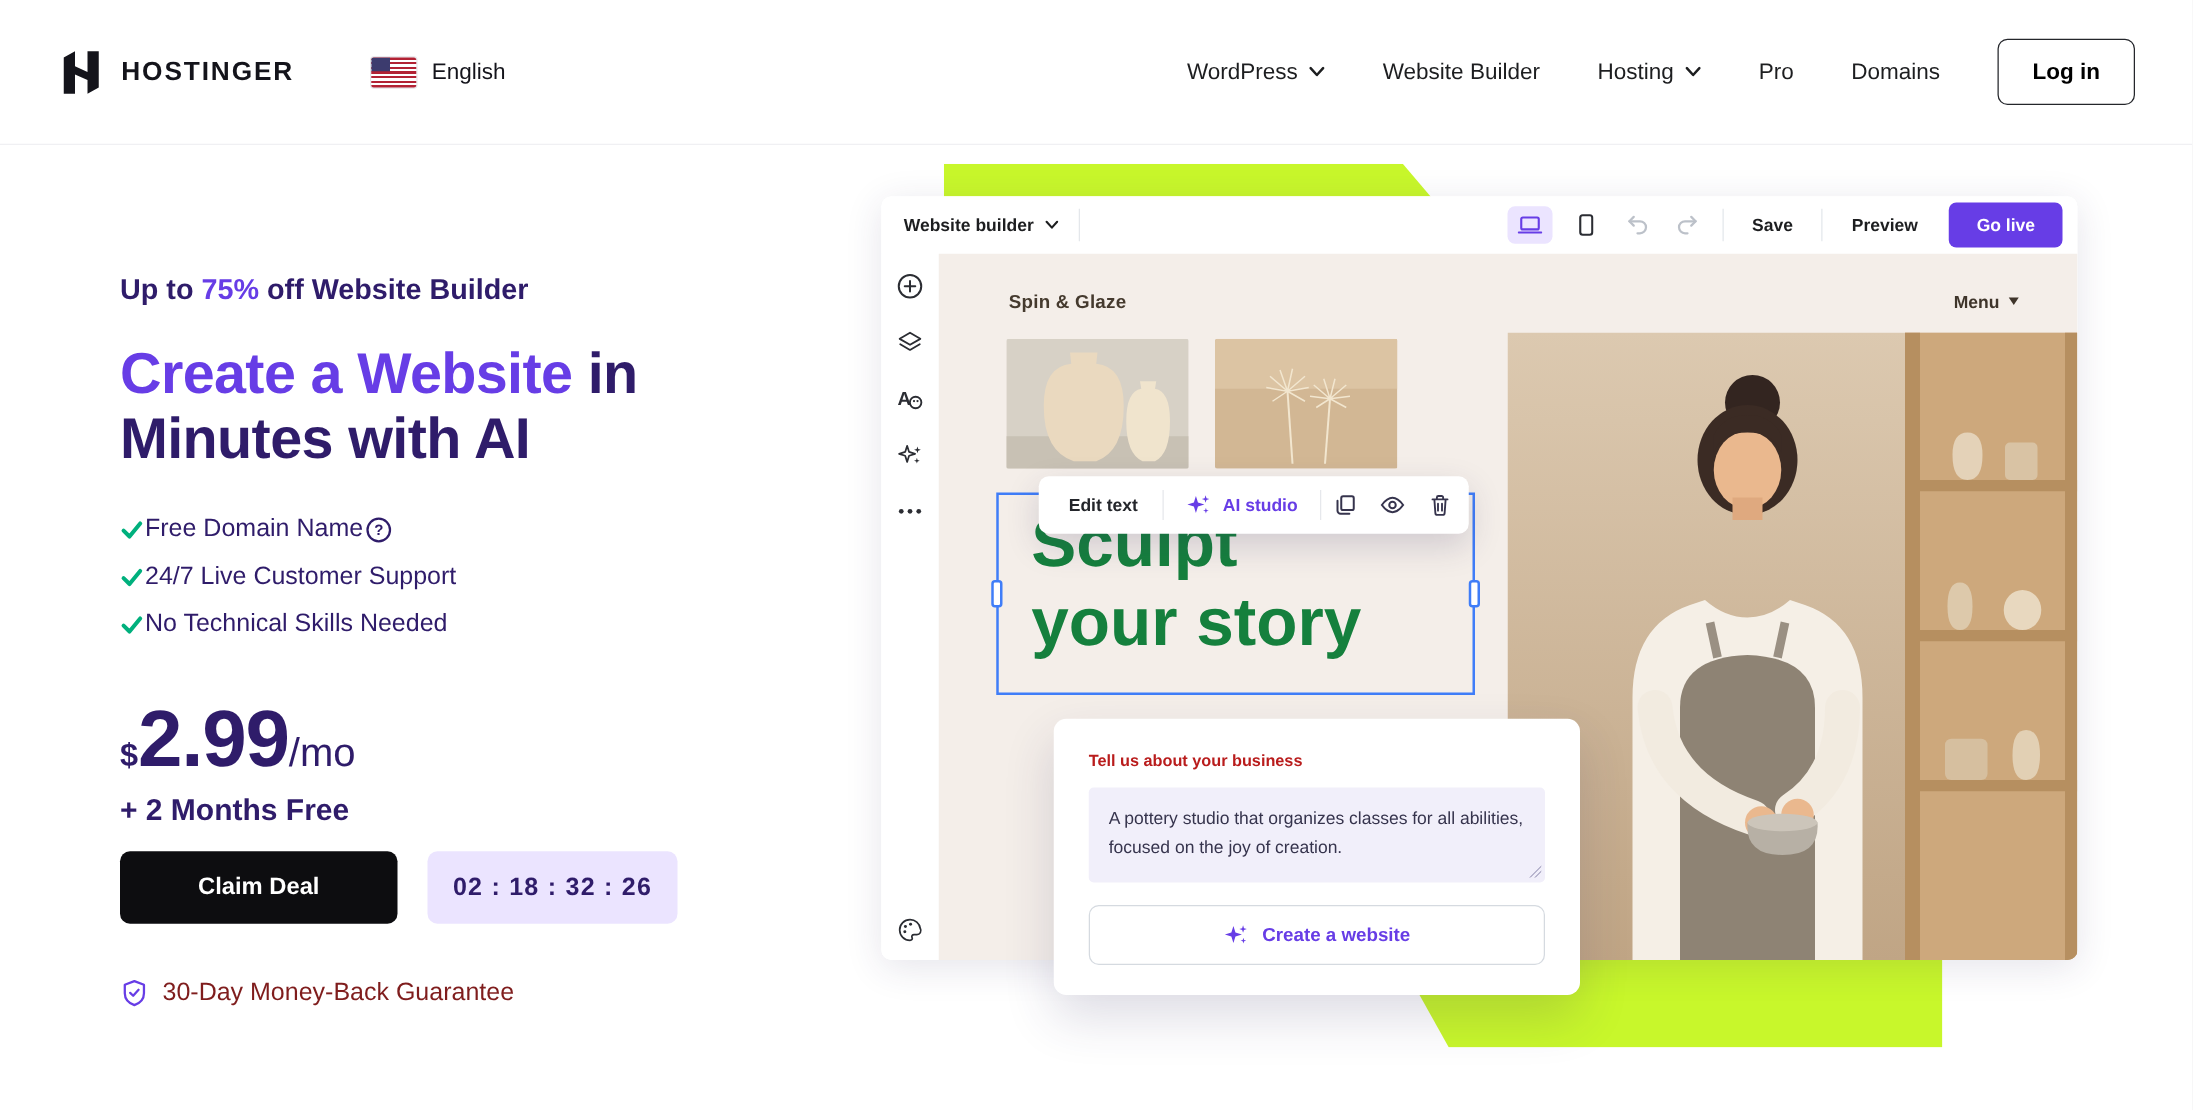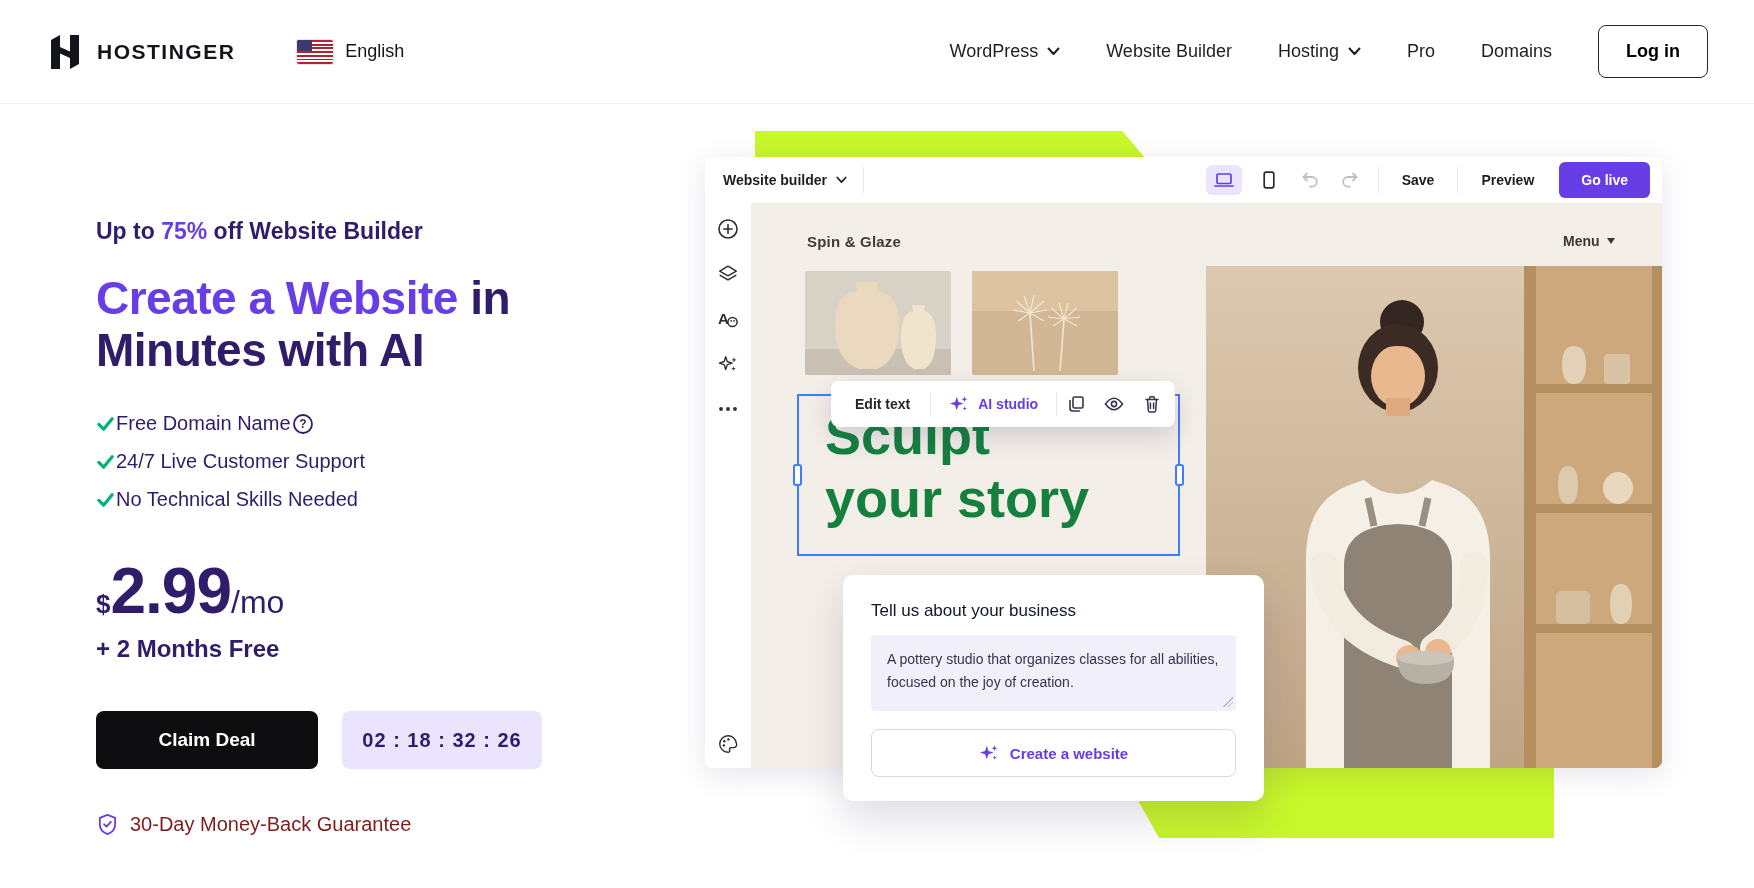--- a/index.html
+++ b/index.html
@@ -4,21 +4,21 @@
 <style>
   * { margin:0; padding:0; box-sizing:border-box; }
   body { background:#e9e9ec; }
   .page {
     position:relative; width:1754px; height:888px; background:#ffffff;
     font-family:"Liberation Sans","DejaVu Sans",sans-serif; color:#1d1e20; overflow:hidden;
   }
 
   
   .header {
-    position:absolute; top:0; left:0; right:0; height:104px;
+    position:absolute; top:0; left:0; right:0; height:116px;
     display:flex; align-items:center; padding:0 46px; background:#fff;
     border-bottom:1px solid #f0f0f3; z-index:5;
   }
   .brand { display:flex; align-items:center; gap:13px; cursor:pointer; }
   .brand-text { font-size:21px; font-weight:800; letter-spacing:1.5px; color:#14141b; }
   .lang { display:flex; align-items:center; gap:12px; margin-left:62px; cursor:pointer; }
   .flag { position:relative; width:36px; height:24px; border-radius:2px; overflow:hidden;
     background:repeating-linear-gradient(180deg,#b22234 0 1.85px,#ffffff 1.85px 3.7px);
     box-shadow:0 0 0 1px #e4e4e8; }
   .flag .canton { position:absolute; top:0; left:0; width:15px; height:11px; background:#3c3b6e; }
@@ -36,21 +36,21 @@
   .accent { color:#673de6; }
   h1.hero-title { margin-top:28px; font-size:46px; line-height:1.12; font-weight:800; color:#2f1c6a; letter-spacing:-0.5px; }
   .features { margin-top:36px; display:flex; flex-direction:column; gap:15px; }
   .feature { display:flex; align-items:center; gap:1px; font-size:20px; color:#2f1c6a; }
   .feature svg { flex:0 0 auto; }
   .price-row { margin-top:48px; display:flex; align-items:baseline; color:#2f1c6a; }
   .price-cur { font-size:26px; font-weight:600; }
   .price-amt { font-size:64px; font-weight:800; letter-spacing:-1px; line-height:1; }
   .price-per { font-size:32px; font-weight:500; }
   .bonus { margin-top:12px; font-size:24px; font-weight:800; color:#2f1c6a; }
-  .cta-row { margin-top:48px; display:flex; align-items:center; gap:24px; }
+  .cta-row { margin-top:18px; display:flex; align-items:center; gap:24px; }
   .claim-btn {
     width:222px; height:58px; background:#0d0d10; color:#fff; border:none; border-radius:8px;
     font-size:19px; font-weight:700; font-family:inherit; cursor:pointer;
   }
   .countdown {
     width:200px; height:58px; background:#ebe4ff; border-radius:8px; color:#2f1c6a;
     display:flex; align-items:center; justify-content:center; font-size:20px; font-weight:700; letter-spacing:1px;
   }
   .guarantee { margin-top:44px; display:flex; align-items:center; gap:11px; font-size:20px; color:#7f1d1d; }
 
@@ -116,21 +116,21 @@
   .et-div { width:1px; height:24px; background:#e6e8ec; }
   .et-icon { width:38px; height:38px; display:flex; align-items:center; justify-content:center; cursor:pointer; background:none; border:none; }
 
   .photo { position:absolute; right:0; top:63px; width:456px; bottom:0; }
 
   
   .biz-card {
     position:absolute; left:843px; top:575px; width:421px; background:#fff; border-radius:10px;
     box-shadow:0 18px 40px rgba(48,42,94,.16); padding:26px 28px 24px; z-index:6;
   }
-  .biz-title { font-size:17px; font-weight:400; color:#0f172a; }
+  .biz-title { font-size:13px; font-weight:700; color:#b91c1c; }
   .biz-input {
     margin-top:14px; width:100%; height:76px; background:#f1effa; border:none; border-radius:4px; resize:none;
     padding:13px 16px; font-size:14px; line-height:1.65; color:#36344d; font-family:inherit; position:relative; display:block;
   }
   .biz-input-wrap { position:relative; }
   .resize-grip { position:absolute; right:3px; bottom:4px; width:10px; height:10px;
     background:linear-gradient(135deg,transparent 0 50%,#b9b6cf 50% 57%,transparent 57% 72%,#b9b6cf 72% 79%,transparent 79%); }
   .biz-btn {
     margin-top:18px; width:100%; height:48px; background:#fff; border:1px solid #d5dae0; border-radius:8px;
     display:flex; align-items:center; justify-content:center; gap:11px; font-size:15px; font-weight:700; color:#673de6;

